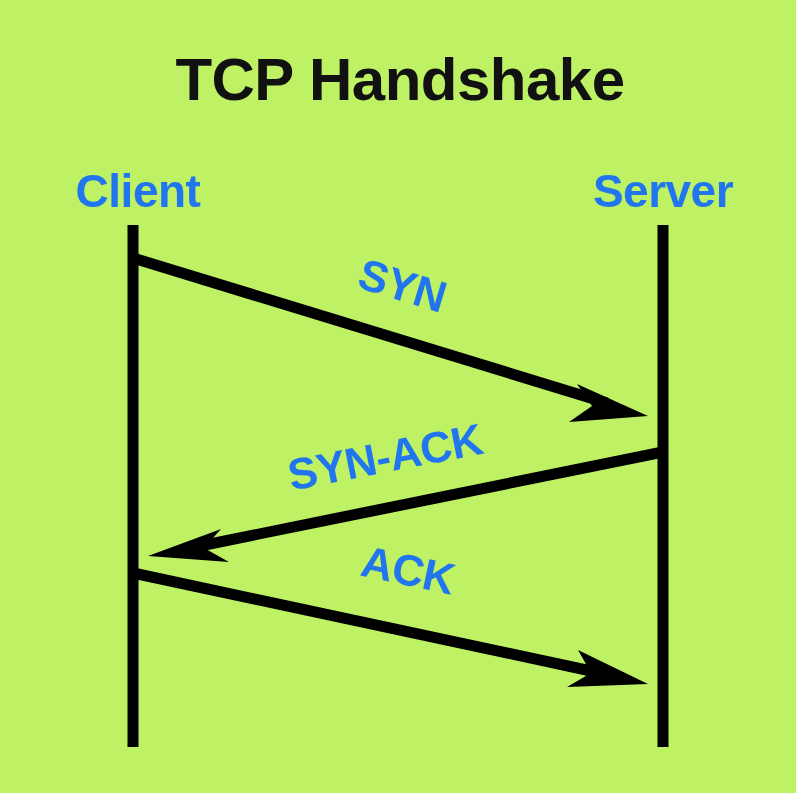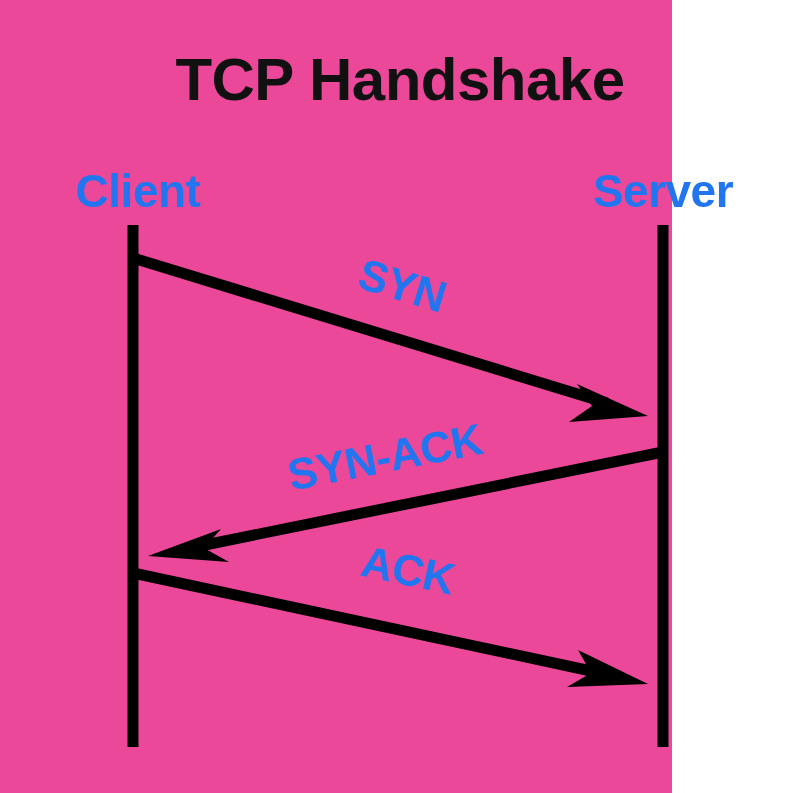--- a/index.html
+++ b/index.html
@@ -9,23 +9,23 @@
     background: #ffffff;
   }
   body {
     width: 800px;
     height: 793px;
     overflow: hidden;
     font-family: "Liberation Sans", "DejaVu Sans", sans-serif;
   }
   #diagram-root {
     position: relative;
-    width: 672px;
+    width: 796px;
     height: 793px;
-    background: #ec4899;
+    background: #bef264;
   }
   #diagram-svg {
     display: block;
     width: 800px;
     height: 793px;
   }
   .title-text {
     font-family: "Liberation Sans", "DejaVu Sans", sans-serif;
     font-weight: bold;
     font-size: 60px;

